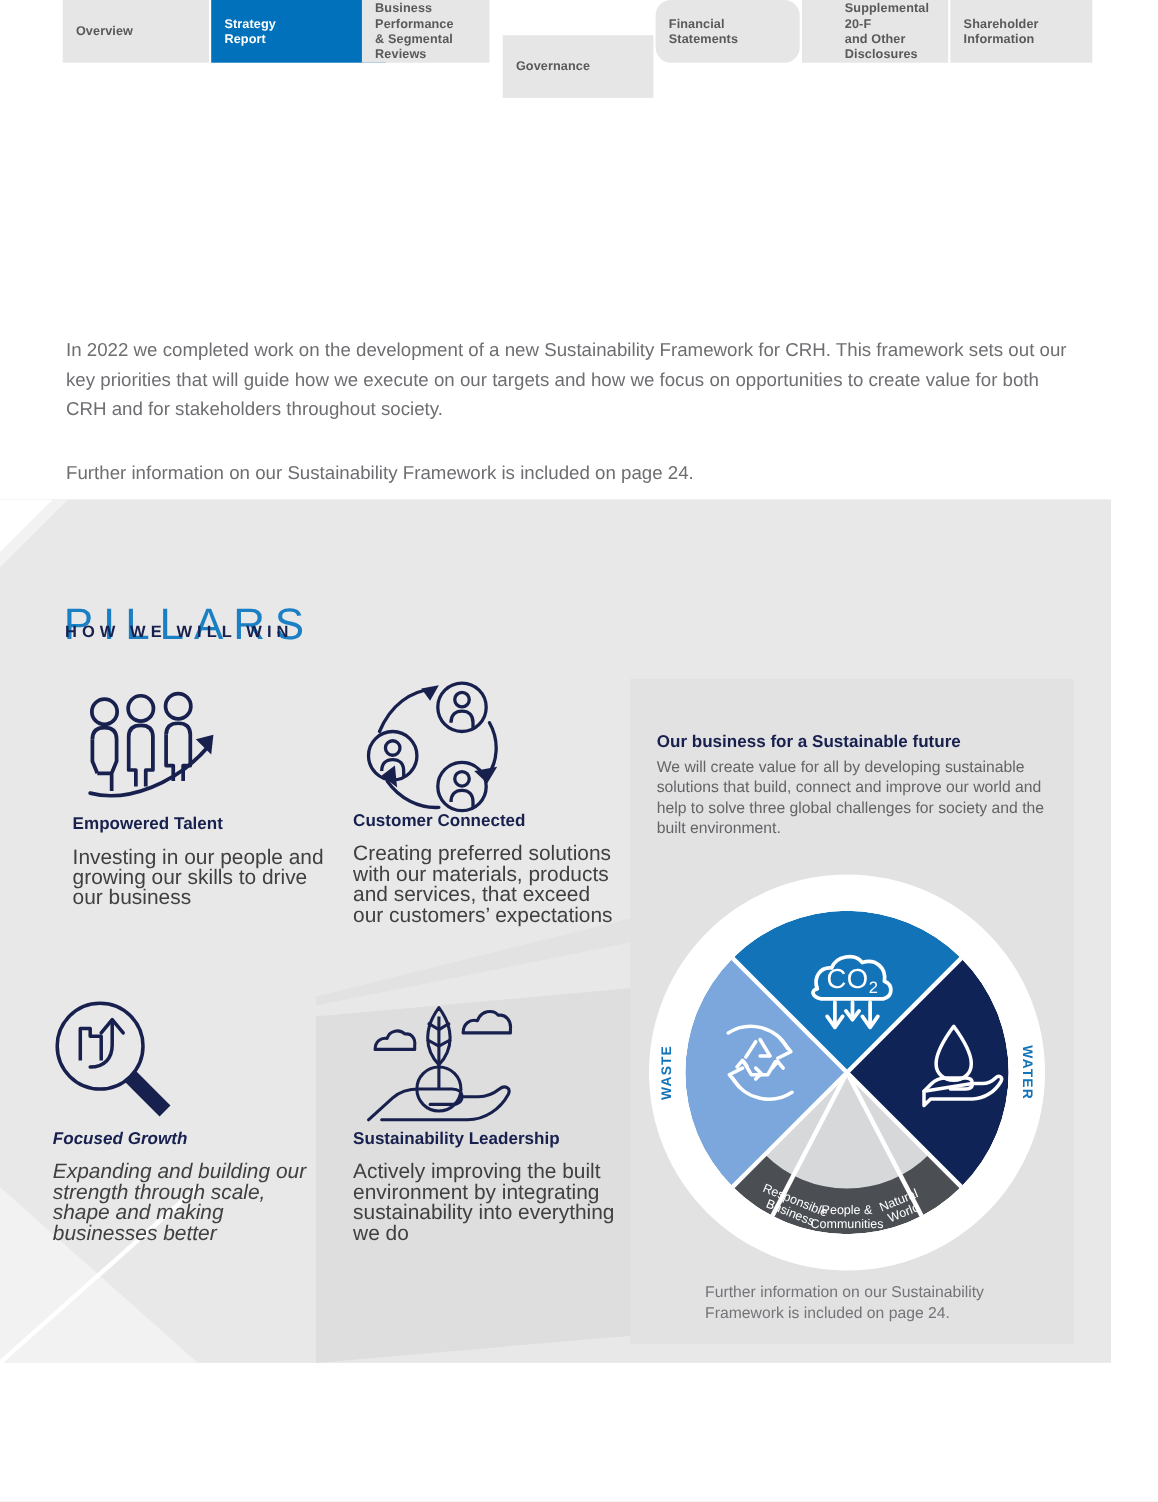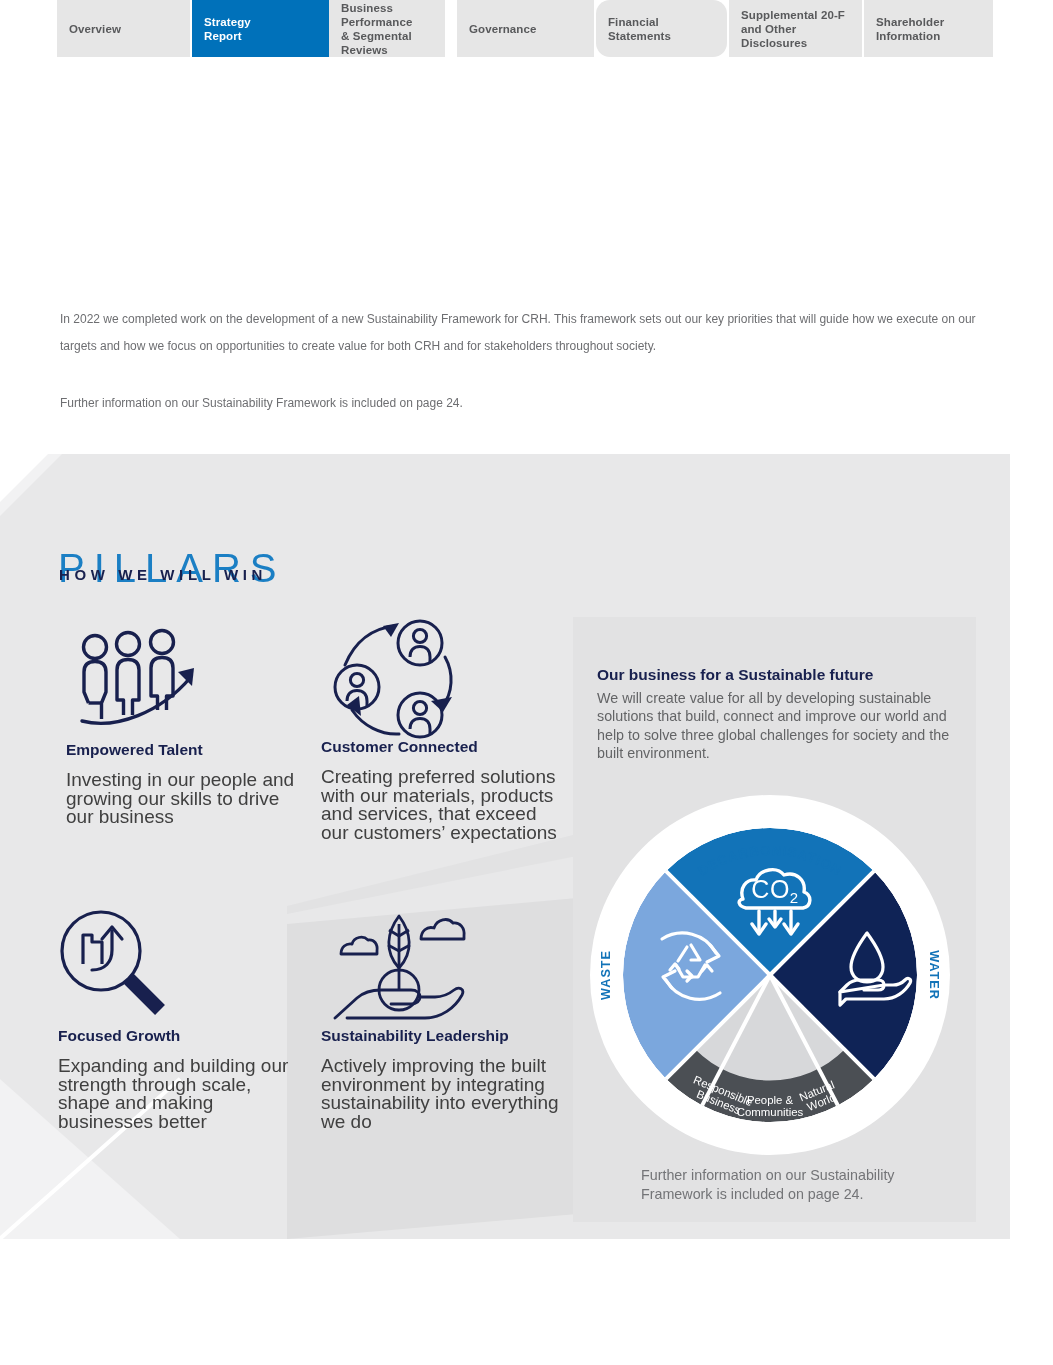--- a/index.html
+++ b/index.html
@@ -20,21 +20,21 @@
   .tab .tab-label{
     font-size:11.5px;line-height:14px;font-weight:bold;color:#58595b;
     padding-left:12px;padding-right:8px;letter-spacing:0.1px;
   }
   .tab.active{background:#0071ba;}
   .tab.active .tab-label{color:#ffffff;}
 
   
   .intro{position:absolute;left:60px;top:306px;width:925px;}
   .intro p{
-    margin:0;font-size:12px;line-height:26.5px;color:#6d6e71;font-weight:400;
+    margin:0;font-size:17px;line-height:26.5px;color:#6d6e71;font-weight:400;
   }
   .intro p.second{margin-top:31px;}
 
   
   .panel{
     position:absolute;left:0;top:454px;width:1010px;height:785px;
     background:#e8e8e9;overflow:hidden;
   }
   .corner-tl{
     position:absolute;left:0;top:0;width:0;height:0;
@@ -82,21 +82,21 @@
   .pillar .icon-wrap{height:120px;position:relative;}
   .pillar .p-title{
     font-size:15.5px;line-height:19px;font-weight:bold;color:#18204e;
     margin:0 0 12px 0;
   }
   .pillar .p-body{
     font-size:19px;line-height:18.6px;color:#404040;margin:0;font-weight:400;
   }
   #pillar-1{left:66px;top:620px;}
   #pillar-2{left:321px;top:617px;}
-  #pillar-3{left:58px;top:906px;}
+  #pillar-3{left:48px;top:906px;font-style:italic;}
   #pillar-4{left:321px;top:906px;}
 
   
   .fw-box{
     position:absolute;left:573px;top:617px;width:403px;height:605px;
     background:#e2e2e3;
   }
   .fw-title{
     position:absolute;left:24px;top:48px;width:360px;
     font-size:15.5px;line-height:19px;font-weight:bold;color:#18204e;margin:0;
@@ -122,27 +122,27 @@
 <div class="navbar">
   <div class="tab" style="left:57px;width:133px;">
     <div class="tab-label">Overview</div>
   </div>
   <div class="tab active" style="left:192px;width:159px;">
     <div class="tab-label">Strategy<br>Report</div>
   </div>
   <div class="tab" style="left:329px;width:116px;">
     <div class="tab-label">Business Performance<br>&amp; Segmental Reviews</div>
   </div>
-  <div class="tab" style="left:457px;width:137px;">
+  <div class="tab" style="left:457px;width:137px;margin-top:32px;">
     <div class="tab-label">Governance</div>
   </div>
   <div class="tab" style="left:596px;width:131px;border-radius:14px;">
     <div class="tab-label">Financial<br>Statements</div>
   </div>
-  <div class="tab" style="left:729px;width:133px;">
+  <div class="tab" style="left:729px;width:133px;padding-left:27px;">
     <div class="tab-label">Supplemental 20-F<br>and Other Disclosures</div>
   </div>
   <div class="tab" style="left:864px;width:129px;">
     <div class="tab-label">Shareholder<br>Information</div>
   </div>
 </div>
 
 <div class="intro">
   <p>In 2022 we completed work on the development of a new Sustainability Framework for CRH. This framework sets out our key priorities that will guide how we execute on our targets and how we focus on opportunities to create value for both CRH and for stakeholders throughout society.</p>
   <p class="second">Further information on our Sustainability Framework is included on page 24.</p>

